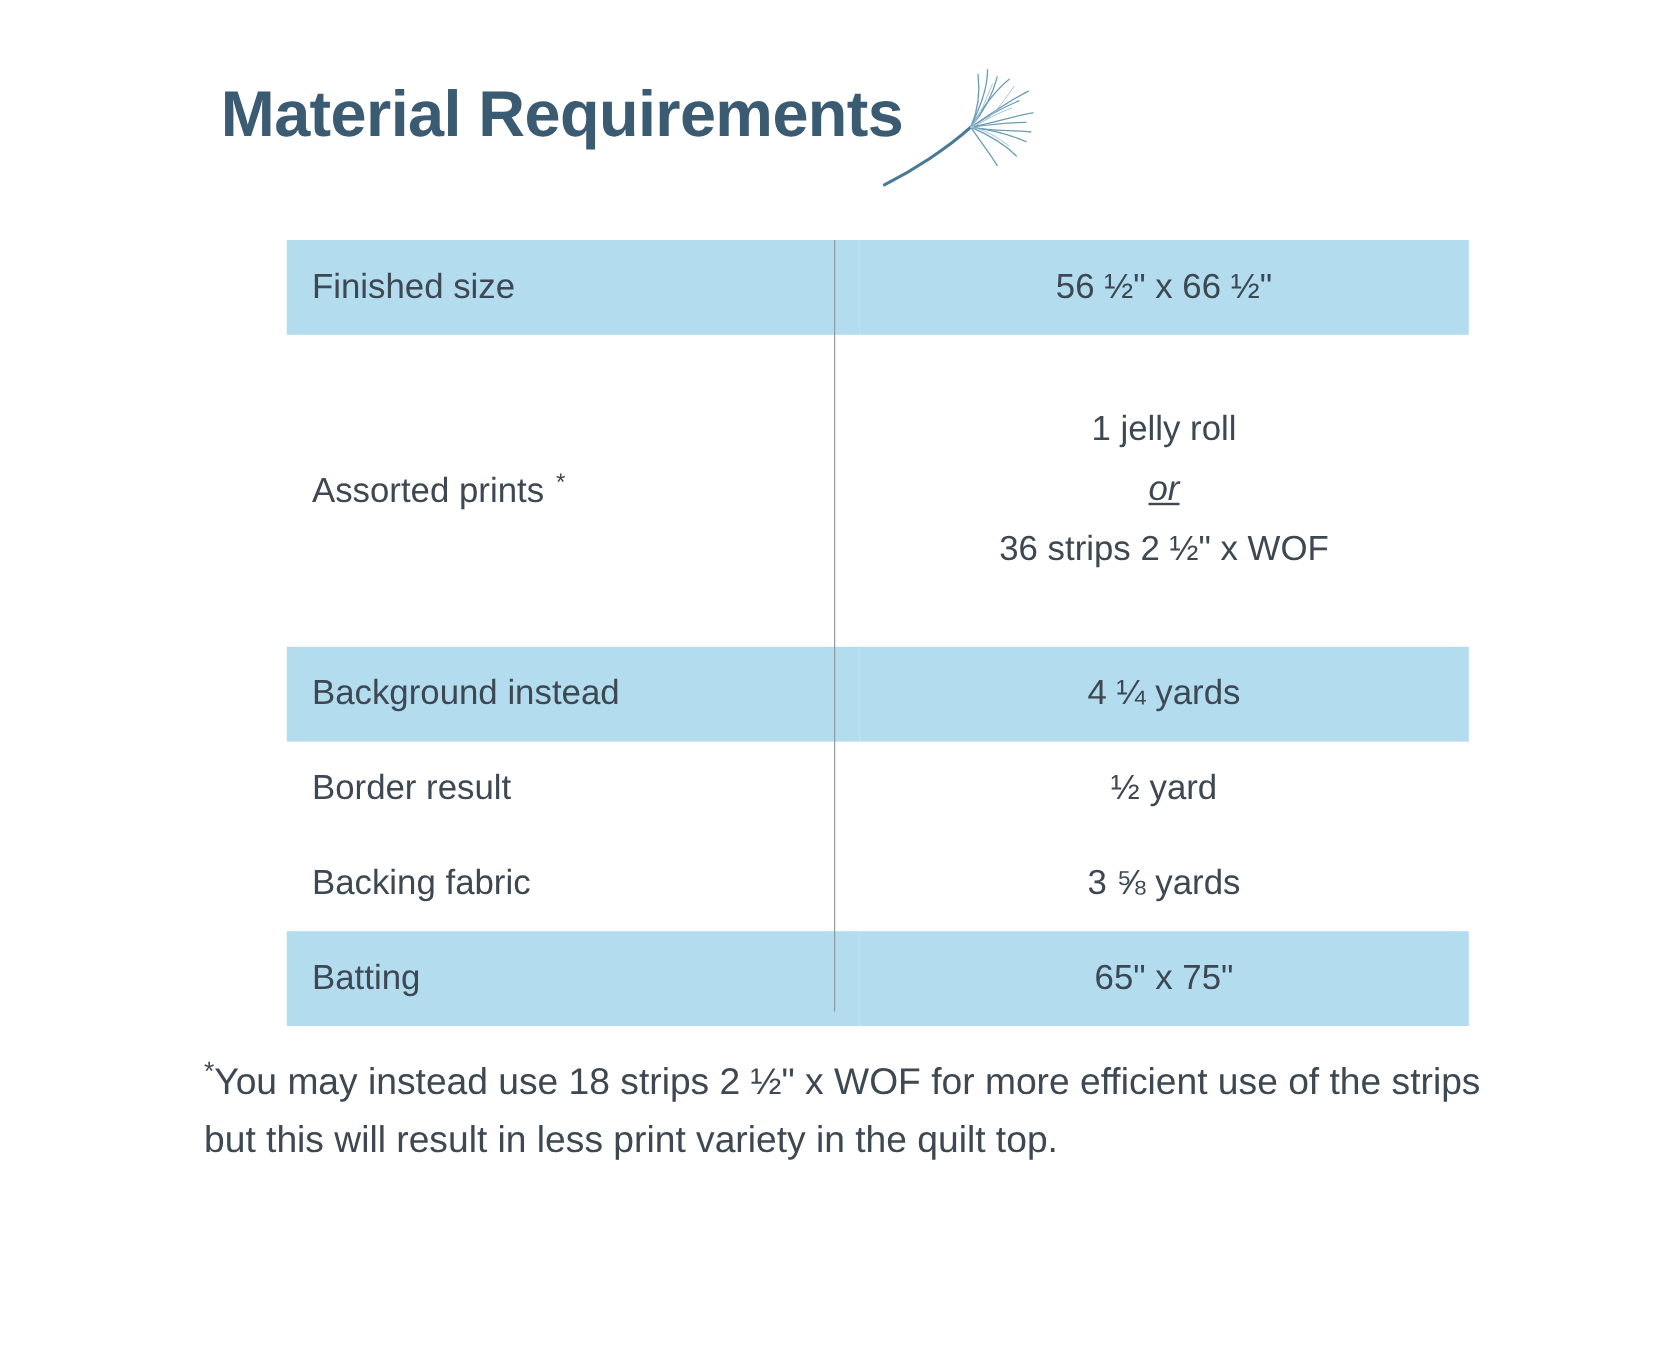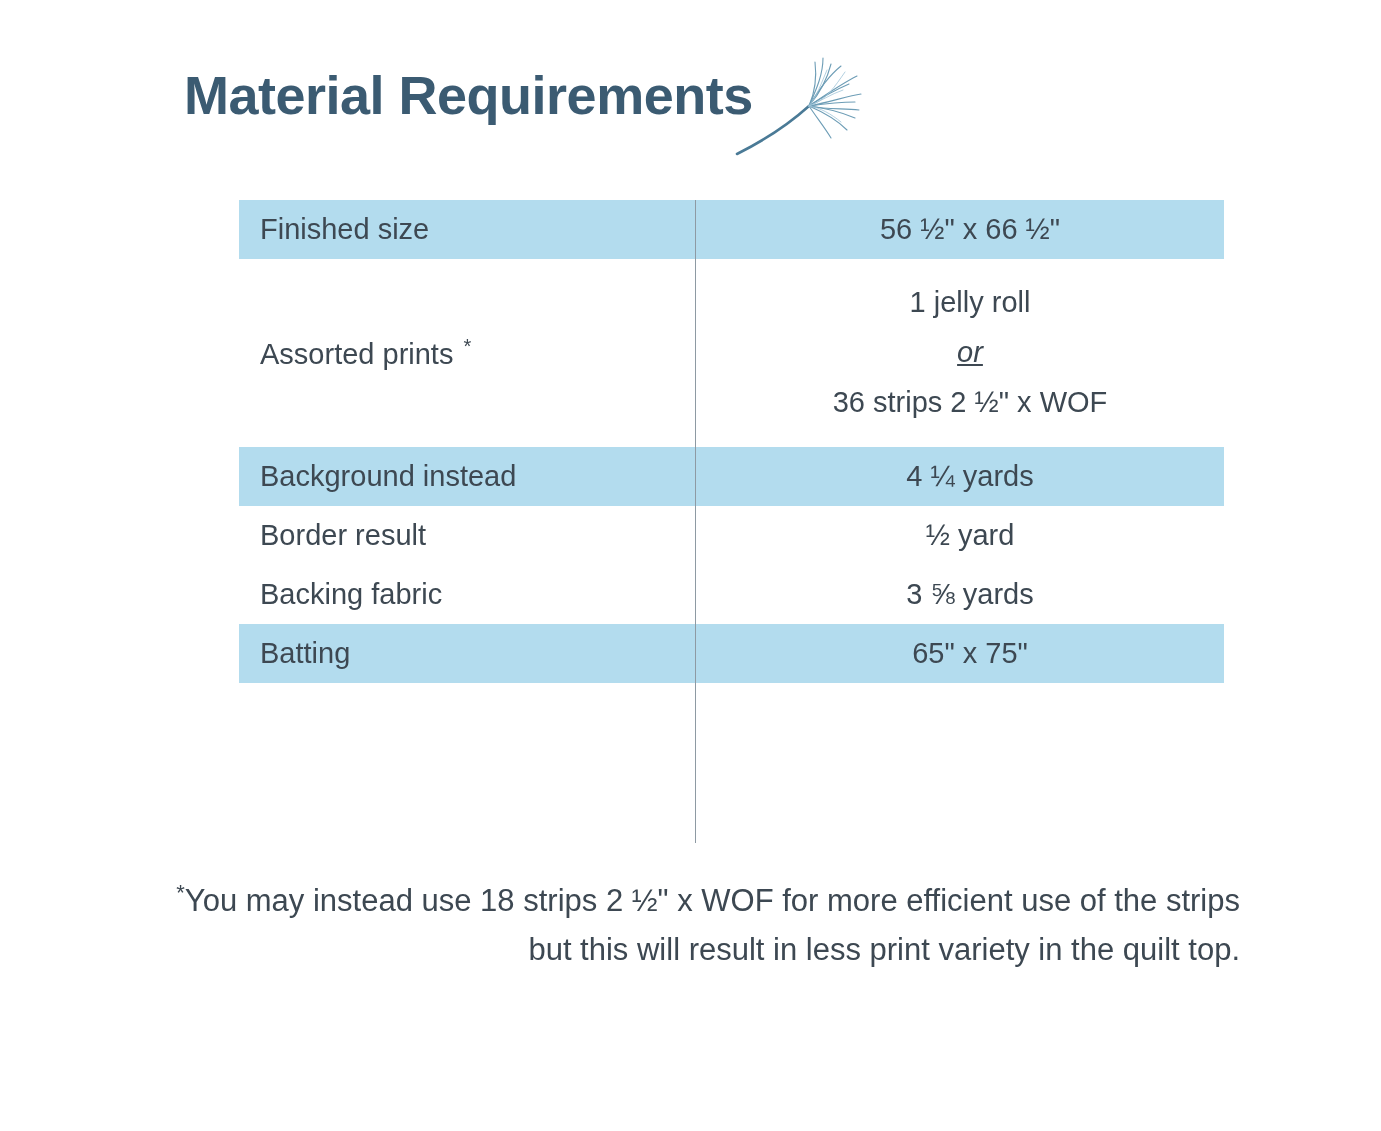--- a/index.html
+++ b/index.html
@@ -63,22 +63,22 @@
   .cell-label {
     width: 456px;
     padding-left: 21px !important;
     text-align: left;
   }
   .cell-value {
     width: 488px;
     text-align: center;
     padding: 0 10px !important;
   }
-  .row-normal td { height: 59px; }
-  .row-tall td { height: 188px; }
+  .row-normal td { height: 79px; }
+  .row-tall td { height: 260px; }
 
   .sup-star {
     font-size: 20px;
     vertical-align: super;
     margin-left: 10px;
   }
   .value-multiline {
     line-height: 1.72;
   }
   .or-word {
@@ -98,21 +98,20 @@
 
   
   .footnote {
     position: absolute;
     left: 170px;
     top: 876px;
     width: 1070px;
     font-size: 31px;
     line-height: 1.56;
     color: #3d4852;
-    text-align: right;
   }
   .footnote .star {
     font-size: 22px;
     vertical-align: super;
   }
 </style>
 </head>
 <body>
 
 <div class="page">

